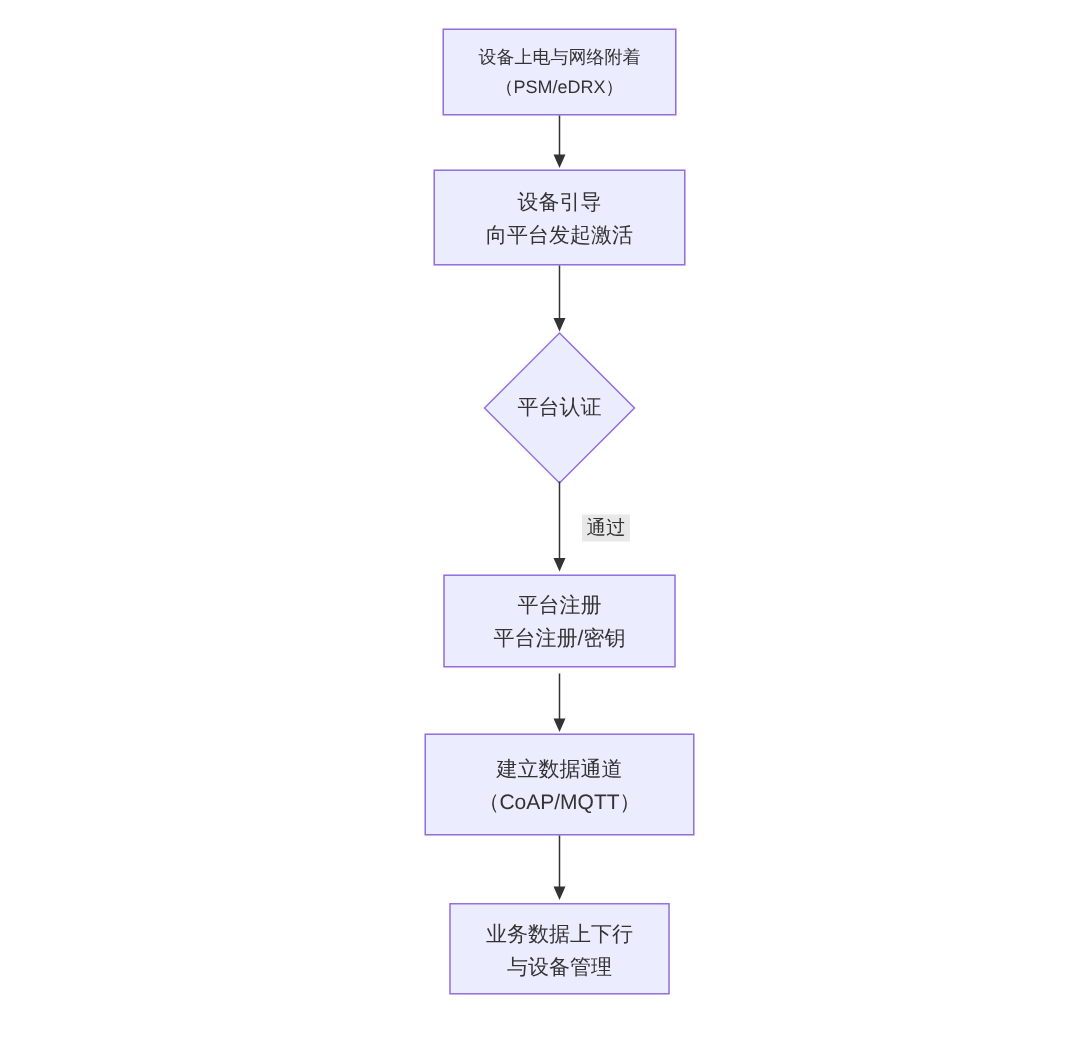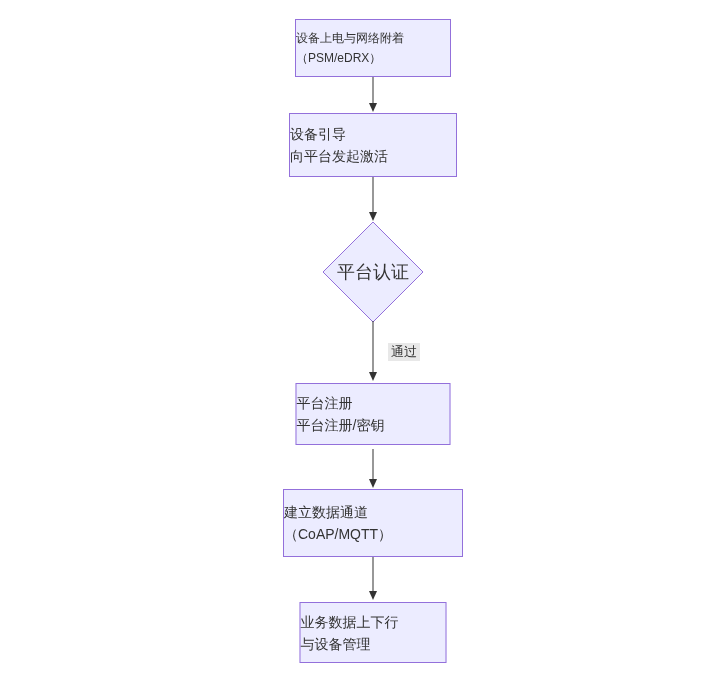--- a/index.html
+++ b/index.html
@@ -19,21 +19,21 @@
   
   .node {
     position: absolute;
     left: 373px;
     transform: translateX(-50%);
     background: #ECECFF;
     border: 1px solid #9370DB;
     box-sizing: border-box;
     display: flex;
     flex-direction: column;
-    align-items: flex-start;
+    align-items: center;
     justify-content: center;
     text-align: center;
     font-size: 14px;
     line-height: 22px;
     color: #333333;
   }
   .n1 { top: 19px;  width: 156px; height: 58px; font-size: 12px; line-height: 20px; }
   .n2 { top: 113px; width: 168px; height: 64px; }
   .n3 { top: 383px; width: 155px; height: 62px; }
   .n4 { top: 489px; width: 180px; height: 68px; }
@@ -78,21 +78,21 @@
   .diamond-svg polygon {
     fill: #ECECFF;
     stroke: #9370DB;
     stroke-width: 1;
   }
   .diamond-label {
     position: absolute;
     left: 373px;
     top: 272px;
     transform: translate(-50%, -50%);
-    font-size: 18px;
+    font-size: 14px;
     white-space: nowrap;
     color: #333333;
   }
 
   
   .edge-label {
     position: absolute;
     left: 373px;
     top: 352px;
     transform: translate(-50%, -50%);

